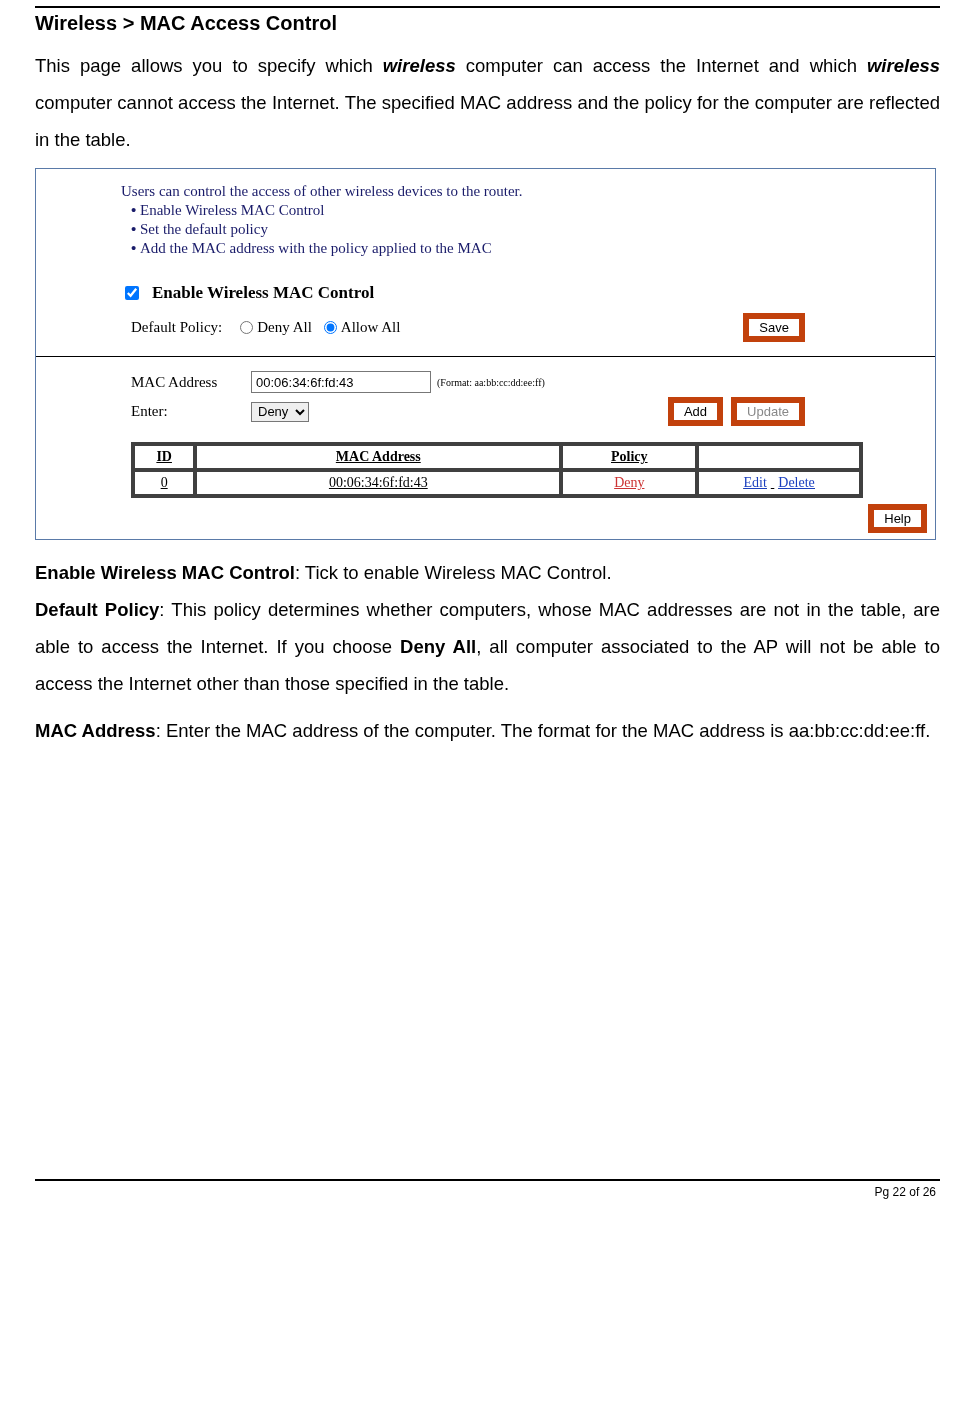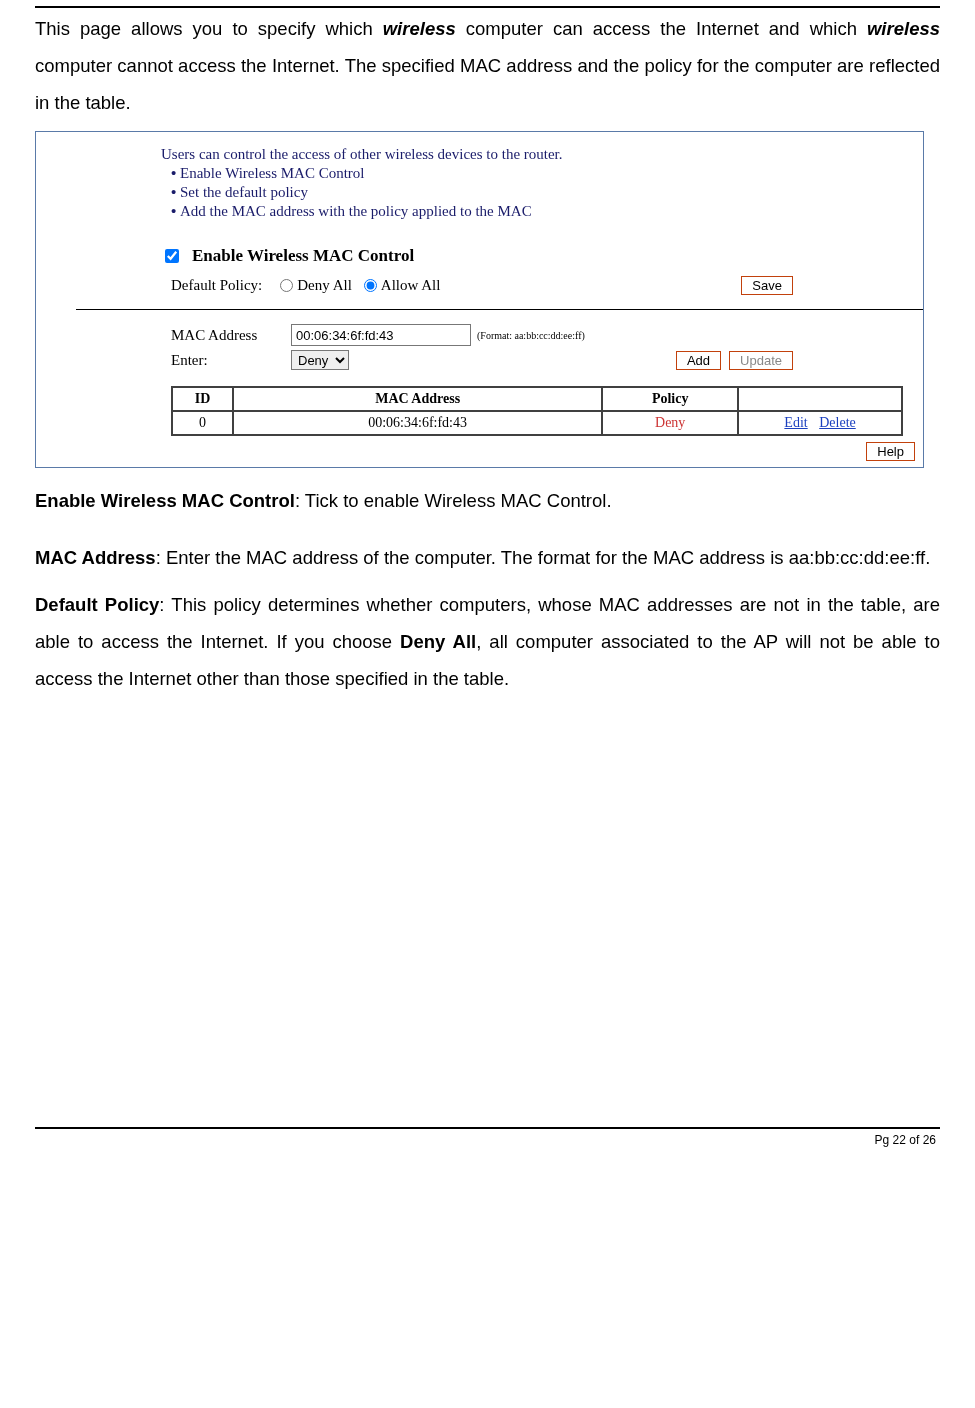--- a/index.html
+++ b/index.html
@@ -36,23 +36,22 @@
     text-align: justify;
     margin: 0 0 10px 0;
   }
   .bold { font-weight: bold; }
   .italic { font-style: italic; }
   .bolditalic { font-weight: bold; font-style: italic; }
 
   
   .panel {
     border: 1px solid #5a7aa8;
-    margin: 6px 16px 14px 0;
+    margin: 6px 4px 14px 0;
     font-family: "Times New Roman", serif;
-    padding-left: 40px;
   }
   .panel-inner {
     padding: 14px 0 0 0;
   }
   .intro-block {
     padding: 0 0 0 85px;
     font-size: 15px;
     color: #1a1c6a;
   }
   .intro-lead { margin: 0; }
@@ -79,21 +78,21 @@
     display: flex;
     align-items: center;
   }
   .policy-row .label { margin-right: 6px; }
   .radio { margin: 0 4px 0 12px; }
   .save-cell { flex: 1; display: flex; justify-content: flex-end; padding-right: 130px; }
   .btn {
     font-family: Verdana, Arial, sans-serif;
     font-size: 13px;
     background: #fff;
-    border: 1px solid #c2410c;
+    border: 6px solid #c2410c;
     padding: 1px 10px;
     cursor: pointer;
   }
   .btn.disabled { color: #888; }
   .panel-divider {
     border: none;
     border-top: 1px solid #000;
     margin: 0;
   }
 
@@ -126,23 +125,24 @@
   .form-btns { flex: 1; display: flex; justify-content: flex-end; gap: 8px; }
 
   .mac-table {
     width: 732px;
     margin: 6px 0 0 95px;
     border-collapse: collapse;
     font-family: "Times New Roman", serif;
     font-size: 14px;
   }
   .mac-table th, .mac-table td {
-    border: 2px solid #404040;
+    border: 4px solid #404040;
     text-align: center;
     padding: 3px 6px;
+    text-decoration: underline;
   }
   .mac-table th { font-weight: bold; background: #fff; }
   .col-id { width: 50px; }
   .col-mac { width: 380px; }
   .col-policy { width: 130px; }
   .col-actions { width: 160px; }
   .deny-text { color: #c33; }
   .action-link { color: #1a3fbf; text-decoration: underline; cursor: pointer; margin: 0 4px; }
 
   .panel-footer {
@@ -156,20 +156,21 @@
     font-size: 12px;
     padding-right: 4px;
   }
 </style>
 </head>
 <body>
 
 <div class="page">
   <hr class="hr-top">
 
+  <div class="breadcrumb">Wireless &gt; MAC Access Control</div>
 
   <p class="body-text">This page allows you to specify which <span class="bolditalic">wireless</span> computer can access the Internet and which <span class="bolditalic">wireless</span> computer cannot access the Internet. The specified MAC address and the policy for the computer are reflected in the table.</p>
 
   <div class="panel">
     <div class="panel-inner">
       <div class="intro-block">
         <p class="intro-lead">Users can control the access of other wireless devices to the router.</p>
         <ul class="bullets">
           <li>Enable Wireless MAC Control</li>
           <li>Set the default policy</li>
@@ -235,21 +236,21 @@
           </tr>
         </tbody>
       </table>
 
       <div class="panel-footer">
         <button class="btn">Help</button>
       </div>
     </div>
   </div>
 
-  <p class="body-text" style="margin-bottom:20px">
+  <p class="body-text" style="margin-bottom:0">
     <span class="bold">Enable Wireless MAC Control</span><span>: Tick to enable Wireless MAC Control.</span>
   </p>
+  <p class="body-text"><span class="bold">Default Policy</span>: This policy determines whether computers, whose MAC addresses are not in the table, are able to access the Internet. If you choose <span class="bold">Deny All</span>, all computer associated to the AP will not be able to access the Internet other than those specified in the table.</p>
   <p class="body-text"><span class="bold">MAC Address</span>: Enter the MAC address of the computer. The format for the MAC address is aa:bb:cc:dd:ee:ff.</p>
-  <p class="body-text"><span class="bold">Default Policy</span>: This policy determines whether computers, whose MAC addresses are not in the table, are able to access the Internet. If you choose <span class="bold">Deny All</span>, all computer associated to the AP will not be able to access the Internet other than those specified in the table.</p>
 
   <hr class="hr-bottom">
   <div class="footer">Pg 22 of 26</div>
 </div>
 
 </body></html>

